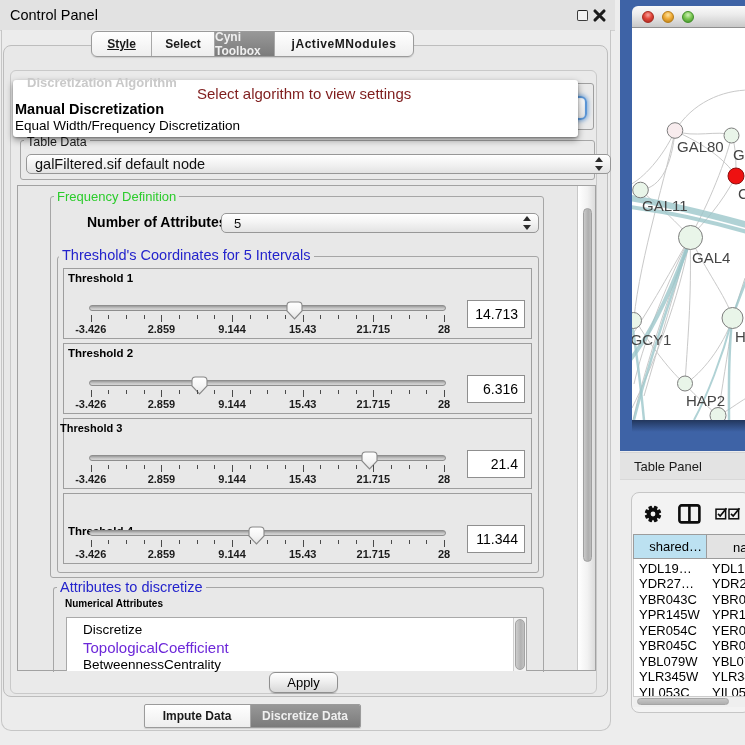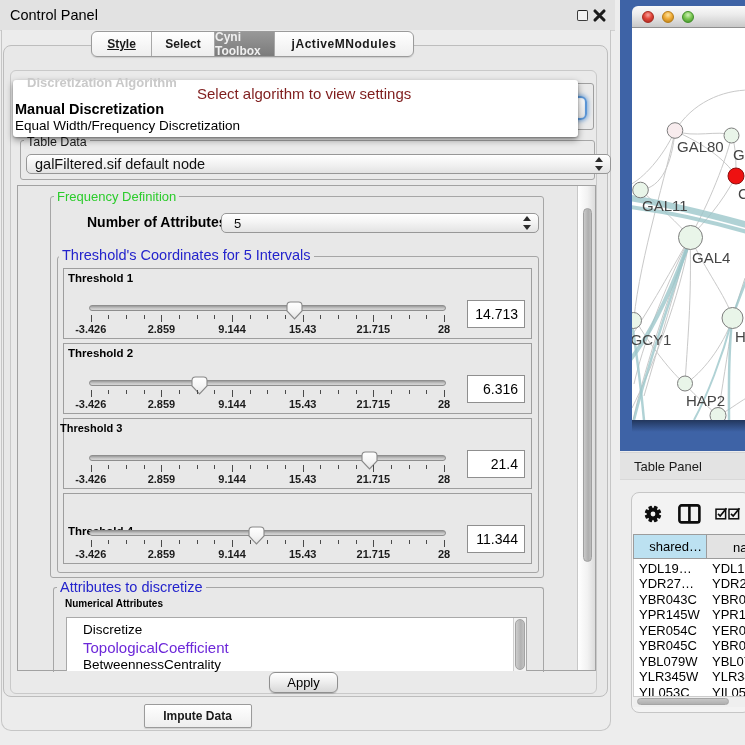--- a/index.html
+++ b/index.html
@@ -241,20 +241,21 @@
 <div class="txt" style="left:83px;top:621.5px;font-size:13.5px;color:#000;">Discretize</div>
 <div class="txt" style="left:83px;top:639px;font-size:15px;color:#6d28d9;">TopologicalCoefficient</div>
 <div class="txt" style="left:83px;top:656.5px;font-size:13.5px;color:#000;">BetweennessCentrality</div>
 <div class="abs" style="left:513px;top:618px;width:13px;height:53px;background:#f3f3f3;border-left:1px solid #cfcfcf;box-sizing:border-box;"></div>
 <div class="abs" style="left:515px;top:619px;width:10px;height:51px;background:linear-gradient(90deg,#cdcdcd,#b2b2b2 60%,#c2c2c2);border:1px solid #a3a3a3;border-radius:5px;box-sizing:border-box;"></div>
 <div class="abs" style="left:269px;top:672px;width:67px;height:19px;border:1px solid #8f8f8f;border-radius:6px;
 background:linear-gradient(#ffffff,#efefef 45%,#d8d8d8);display:flex;align-items:center;justify-content:center;
 font-size:13px;color:#000;box-shadow:0 1px 1px rgba(0,0,0,0.15);">Apply</div>
 <div class="seg" style="left:143.5px;top:703.5px;height:22px;border-radius:2px;font-size:12px;justify-content:flex-end;">
 <div class="s" style="width:106px;">Impute Data</div>
+<div class="s sel" style="width:109px;">Discretize Data</div>
 </div>
 <div class="abs" style="left:13px;top:80px;width:565px;height:56.5px;background:#ffffff;
 border-radius:3px;box-shadow:0 3px 7px rgba(0,0,0,0.42), 0 1px 2px rgba(0,0,0,0.25);"></div>
 <div class="txt" style="left:27px;top:74.5px;font-size:13px;font-weight:bold;color:#c9c9c9;">Discretization Algorithm</div>
 <div class="txt" style="left:197px;top:85px;font-size:15px;color:#7f1d1d;">Select algorithm to view settings</div>
 <div class="txt" style="left:15px;top:100.5px;font-size:14.5px;font-weight:bold;color:#000;">Manual Discretization</div>
 <div class="txt" style="left:15px;top:117.5px;font-size:13.5px;color:#000;">Equal Width/Frequency Discretization</div>
 <div class="abs" style="left:620px;top:0;width:125px;height:451px;background:#3e63a6;"></div>
 <div class="abs" style="left:632px;top:420px;width:113px;height:14px;background:linear-gradient(#22365c,#3e63a6 85%);"></div>
 <div class="abs" style="left:632px;top:6px;width:113px;height:22px;border-radius:6px 0 0 0;

